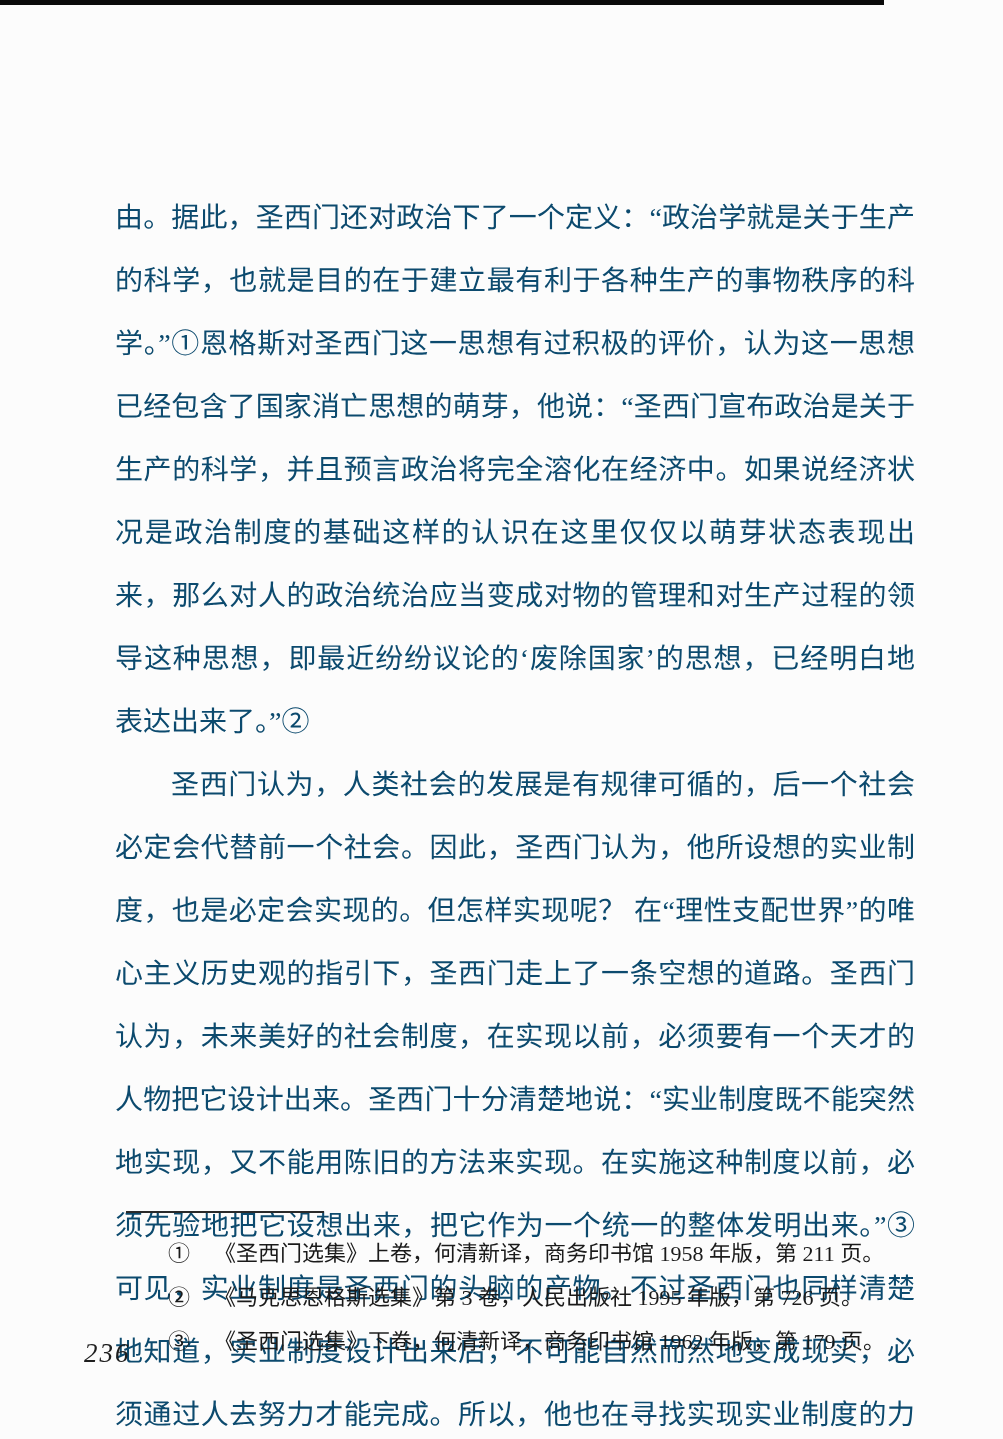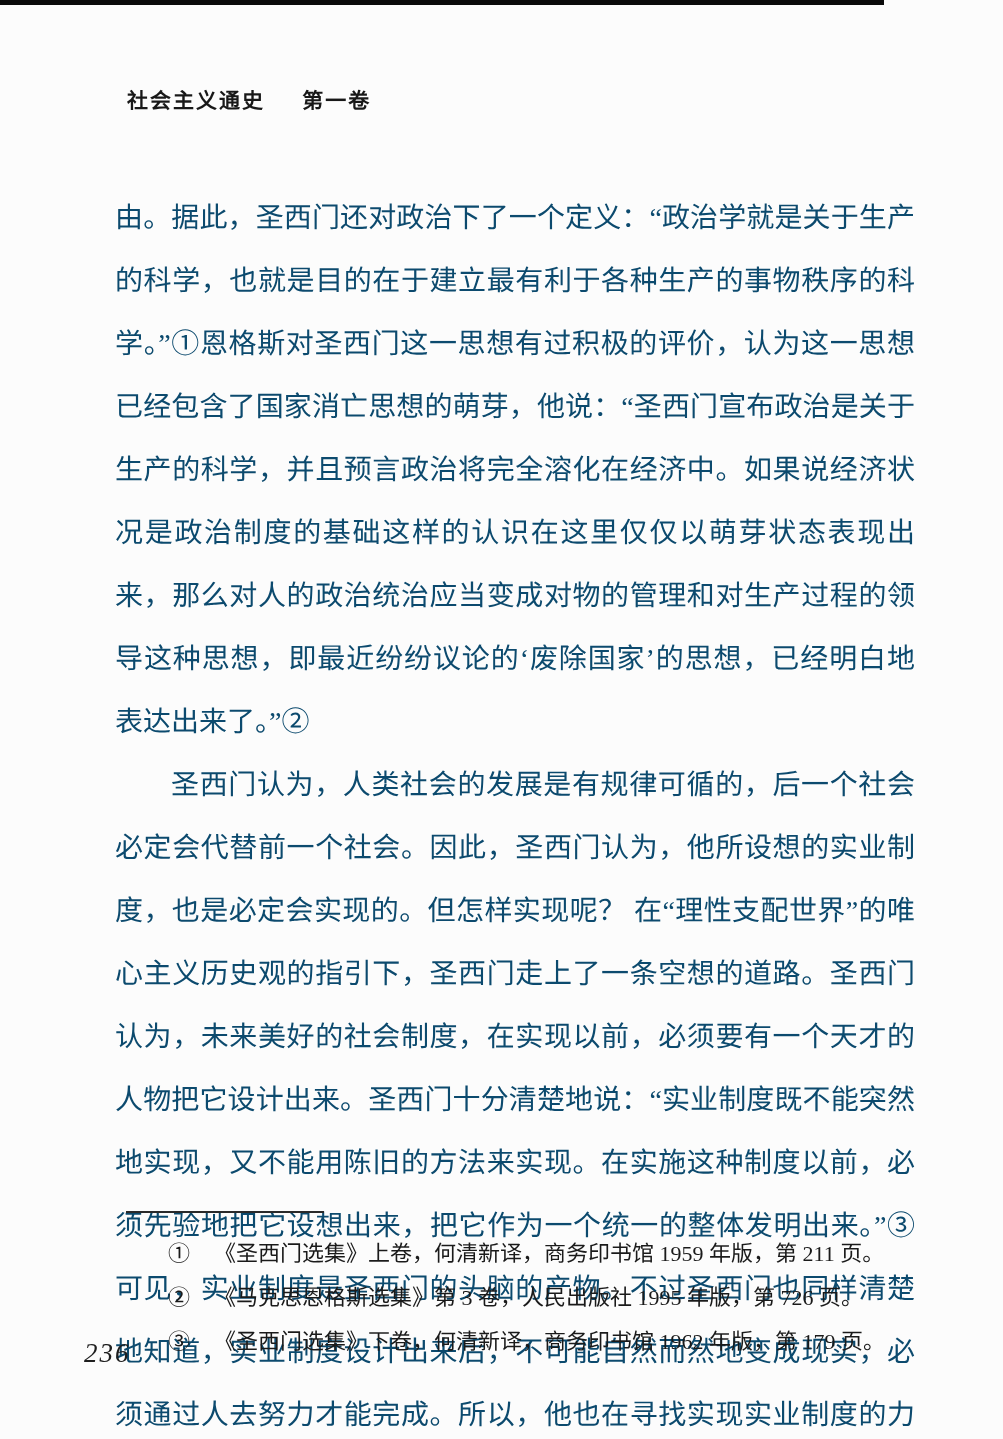--- a/index.html
+++ b/index.html
@@ -96,36 +96,32 @@
     color: #1e1e1e;
   }
 </style>
 </head>
 <body>
 
 <div class="page">
 
   <div class="scan-bar"></div>
 
-  <div class="running-header">
-    <span class="book-title">社会主义通史</span>
-    <span class="volume">第一卷</span>
-  </div>
 
   <div class="page-body">
     <p class="continuation">由。据此，圣西门还对政治下了一个定义：“政治学就是关于生产的科学，也就是目的在于建立最有利于各种生产的事物秩序的科学。”①恩格斯对圣西门这一思想有过积极的评价，认为这一思想已经包含了国家消亡思想的萌芽，他说：“圣西门宣布政治是关于生产的科学，并且预言政治将完全溶化在经济中。如果说经济状况是政治制度的基础这样的认识在这里仅仅以萌芽状态表现出来，那么对人的政治统治应当变成对物的管理和对生产过程的领导这种思想，即最近纷纷议论的‘废除国家’的思想，已经明白地表达出来了。”②</p>
     <p class="indented">圣西门认为，人类社会的发展是有规律可循的，后一个社会必定会代替前一个社会。因此，圣西门认为，他所设想的实业制度，也是必定会实现的。但怎样实现呢？ 在“理性支配世界”的唯心主义历史观的指引下，圣西门走上了一条空想的道路。圣西门认为，未来美好的社会制度，在实现以前，必须要有一个天才的人物把它设计出来。圣西门十分清楚地说：“实业制度既不能突然地实现，又不能用陈旧的方法来实现。在实施这种制度以前，必须先验地把它设想出来，把它作为一个统一的整体发明出来。”③可见，实业制度是圣西门的头脑的产物。不过圣西门也同样清楚地知道，实业制度设计出来后，不可能自然而然地变成现实，必须通过人去努力才能完成。所以，他也在寻找实现实业制度的力量上费尽了心思。</p>
   </div>
 
   <div class="footnote-separator"></div>
 
   <div class="footnotes">
     <div class="footnote-row">
       <span class="footnote-marker">①</span>
-      <span class="footnote-text">《圣西门选集》上卷，何清新译，商务印书馆 1959 年版，第 211 页。</span>
+      <span class="footnote-text">《圣西门选集》上卷，何清新译，商务印书馆 1958 年版，第 211 页。</span>
     </div>
     <div class="footnote-row">
       <span class="footnote-marker">②</span>
       <span class="footnote-text">《马克思恩格斯选集》第 3 卷，人民出版社 1995 年版，第 726 页。</span>
     </div>
     <div class="footnote-row">
       <span class="footnote-marker">③</span>
       <span class="footnote-text">《圣西门选集》下卷，何清新译，商务印书馆 1962 年版，第 179 页。</span>
     </div>
   </div>

